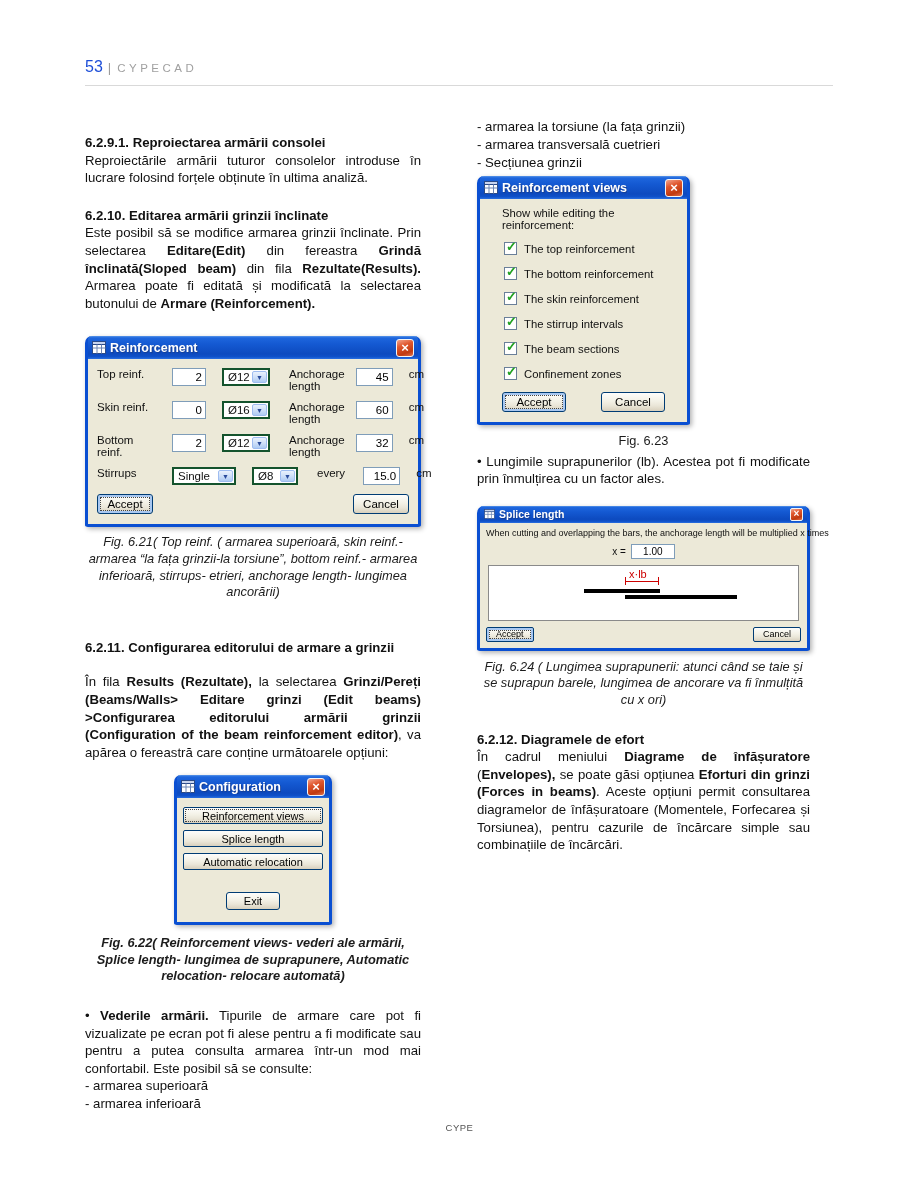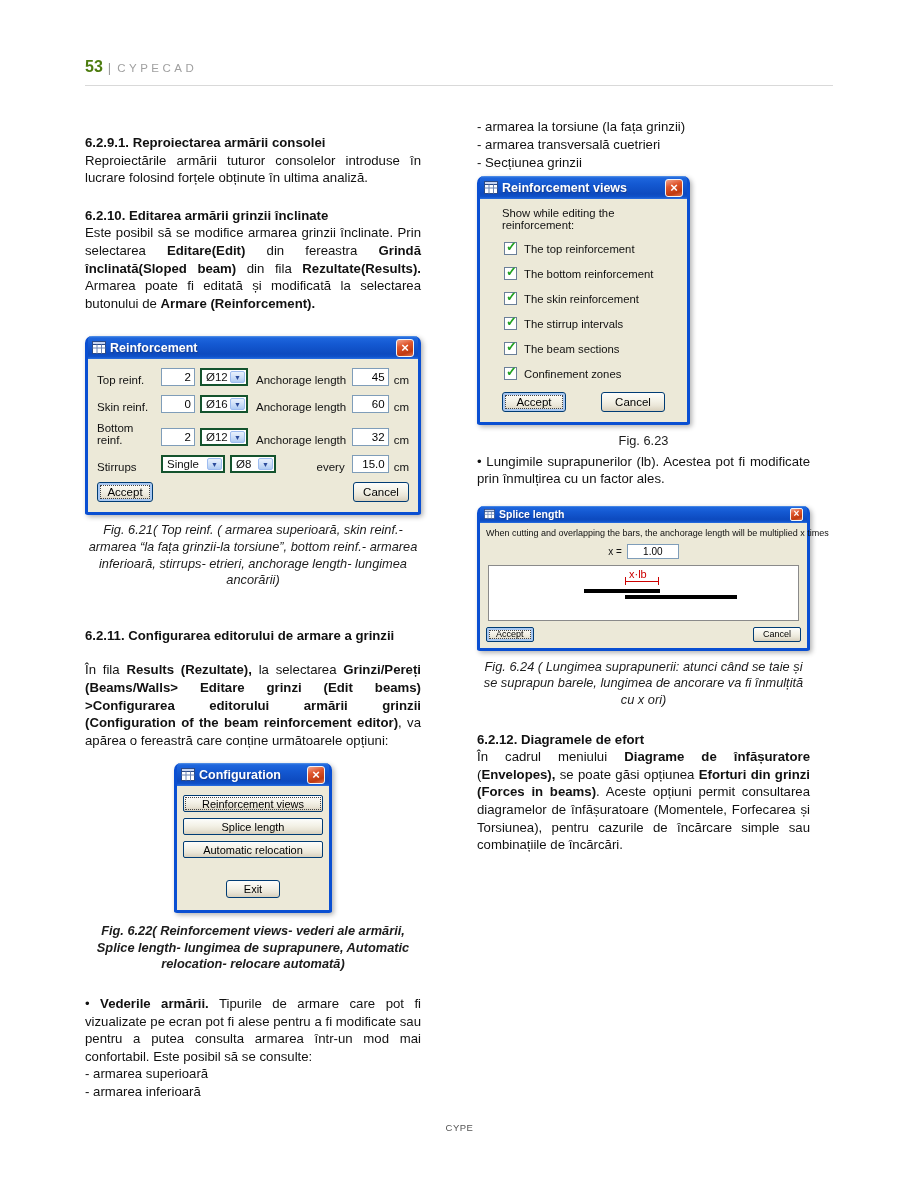--- a/index.html
+++ b/index.html
@@ -5,21 +5,21 @@
   * { box-sizing: border-box; margin: 0; padding: 0; }
   html, body { background: #888; }
   body { font-family: "Liberation Sans", sans-serif; }
   .page {
     position: relative; width: 919px; height: 1190px;
     background: #ffffff; color: #111; overflow: hidden; margin: 0 auto;
   }
 
   
   .hdr { position: absolute; left: 85px; top: 58px; display: flex; align-items: baseline; }
-  .hdr .num { font-size: 16px; font-weight: bold; color: #4d7c0f; }
+  .hdr .num { font-size: 16px; font-weight: normal; color: #1d4ed8; }
   .hdr .sep { font-size: 13px; color: #9a9a9a; margin: 0 6px 0 5px; }
   .hdr .brand { font-size: 11.5px; color: #a0a0a0; letter-spacing: 3.5px; }
   .hdr-rule { position: absolute; left: 85px; top: 85px; width: 748px; height: 1px; background: #d9d9d9; }
   .ftr { position: absolute; left: 0; right: 0; top: 1122px; text-align: center; font-size: 9.5px; color: #555; letter-spacing: .5px; }
 
   
   .col-left  { position: absolute; left: 85px;  top: 134px; width: 336px; }
   .col-right { position: absolute; left: 477px; top: 118px; width: 333px; }
   .h { font-size: 13.2px; font-weight: bold; line-height: 17.6px; white-space: nowrap; }
   .body { font-size: 13.2px; line-height: 17.6px; text-align: justify; }
@@ -75,21 +75,21 @@
     background: linear-gradient(180deg,#e9f1fd 0%,#cfe0f8 50%,#aecbf3 100%);
     border: 1px solid #9ebcf0; border-radius: 2px; color: #2a4b9b; font-size: 7px;
   }
 
   .chk { width: 13px; height: 13px; border: 1px solid #6a7f99; background: #fff; position: relative; flex: none; }
   .chk .mark { position: absolute; left: 1px; top: -4px; font-size: 13px; font-weight: bold; color: #21A121; }
 
   
   .dlg-re { width: 336px; margin-top: 24px; }
   .re-body { padding: 9px 9px 10px; }
-  .rrow { display: flex; align-items: flex-end; margin-bottom: 9px; font-size: 11.5px; }
+  .rrow { display: flex; align-items: flex-start; margin-bottom: 9px; font-size: 11.5px; gap: 11px; }
   .rrow .rlabel { width: 64px; flex: none; }
   .rrow .inp.cnt { width: 34px; flex: none; }
   .rrow .combo.dia { width: 48px; margin-left: 5px; }
   .rrow .combo.typ { width: 64px; }
   .rrow .combo.dia2 { width: 46px; margin-left: 5px; }
   .rrow .mid { flex: 1; padding-left: 8px; }
   .rrow .mid.right { text-align: right; padding-right: 7px; }
   .rrow .inp.val { width: 37px; flex: none; }
   .rrow .unit { margin-left: 5px; flex: none; }
   .re-btns { display: flex; justify-content: space-between; margin-top: 3px; }
@@ -108,21 +108,21 @@
   .views-body .prompt { font-size: 11.3px; margin-bottom: 11px; }
   .chkrow { display: flex; align-items: center; gap: 7px; margin: 0 0 12px 2px; font-size: 11.3px; }
   .views-btns { display: flex; justify-content: space-between; margin-top: 6px; }
   .views-btns .btn { width: 64px; }
 
   
   .dlg-splice { width: 333px; margin-top: 18px; }
   .splice-body { padding: 5px 6px 6px; }
   .splice-body .prompt { font-size: 9px; white-space: nowrap; }
   .xrow { display: flex; align-items: center; justify-content: center; gap: 5px; margin: 6px 0; font-size: 10px; }
-  .xrow .inp { width: 52px; height: 15px; font-size: 10px; text-align: center; }
+  .xrow .inp { width: 44px; height: 15px; font-size: 10px; text-align: center; }
   .diagram { position: relative; height: 56px; background: #fff; border: 1px solid #8a8a8a; margin: 0 2px; }
   .diagram .dlabel { position: absolute; left: 140px; top: 2px; color: #cc0000; font-size: 11px; }
   .diagram .dline { position: absolute; left: 136px; top: 15px; width: 34px; height: 1px; background: #cc0000; }
   .diagram .dtick { position: absolute; width: 1px; height: 8px; top: 11px; background: #cc0000; }
   .diagram .dtick.t1 { left: 136px; }
   .diagram .dtick.t2 { left: 169px; }
   .diagram .bar { position: absolute; background: #000; height: 4px; }
   .diagram .bar.b1 { left: 95px; top: 23px; width: 76px; }
   .diagram .bar.b2 { left: 136px; top: 29px; width: 112px; }
   .splice-btns { display: flex; justify-content: space-between; margin-top: 6px; }

